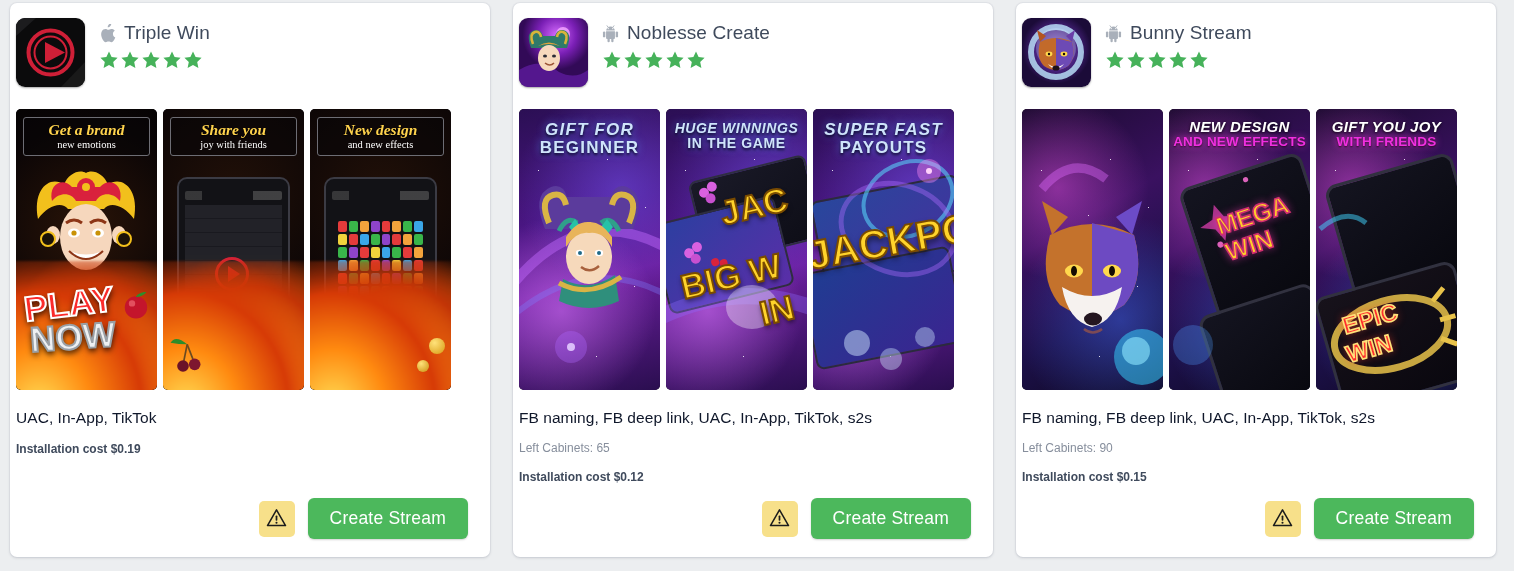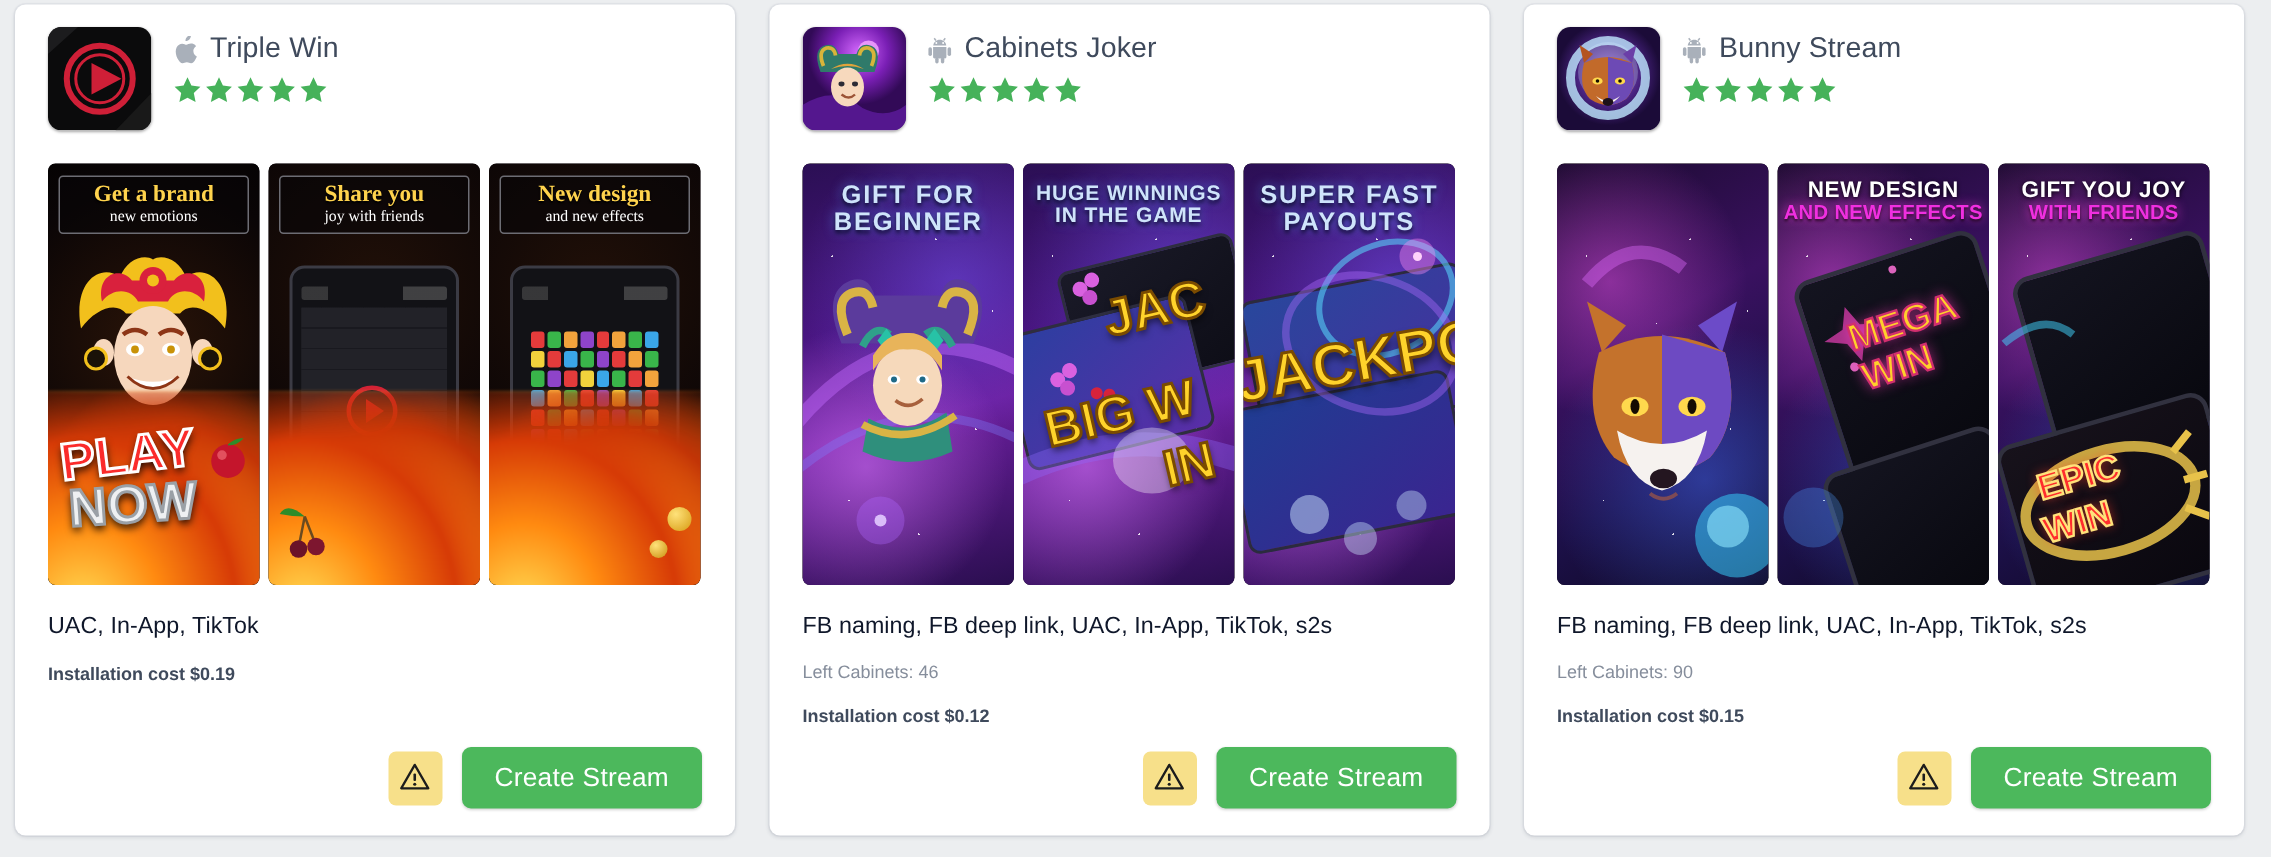--- a/index.html
+++ b/index.html
@@ -14,21 +14,21 @@
     gap: 23px;
     padding: 3px 11px 14px 10px;
     height: 571px;
     align-items: flex-start;
   }
   .card {
     width: 480px;
     background: #ffffff;
     border-radius: 7px;
     box-shadow: 0 1px 3px rgba(40,50,70,.16), 0 0 0 1px rgba(150,160,175,.09);
-    padding: 15px 22px 0 22px;
+    padding: 15px 22px 0 6px;
     height: 554px;
     display: flex;
     flex-direction: column;
   }
 
   
   .card-head { display: flex; gap: 14px; align-items: flex-start; height: 88px; }
   .app-icon {
     width: 69px; height: 69px; border-radius: 9px; flex: 0 0 69px;
     overflow: hidden; position: relative;
@@ -47,21 +47,21 @@
   
   .creatives { display: flex; gap: 6px; margin-top: 3px; }
   .shot {
     width: 141px; height: 281px; border-radius: 5px; overflow: hidden;
     position: relative; background: #120d12; flex: 0 0 141px;
   }
   .shot .cap {
     position: absolute; left: 0; right: 0; top: 0; z-index: 4;
     text-align: center; padding: 7px 4px 6px;
   }
-  .cap .l1 { display: block; font-weight: bold; line-height: 1.04; }
+  .cap .l1 { display: block; font-weight: bold; line-height: 1.04; font-style: italic; }
   .cap .l2 { display: block; line-height: 1.06; }
 
   
   .styleA .cap {
     margin: 8px 7px 0; border: 1px solid #6d6d74; border-radius: 3px;
     background: rgba(8,6,8,.55); padding: 4px 3px 5px;
     font-family: "Liberation Serif", serif;
   }
   .styleA .l1 { color: #ffd34d; font-size: 15.5px; text-shadow: 0 1px 1px #000; }
   .styleA .l2 { color: #ffffff; font-size: 10.5px; margin-top: 1px; }
@@ -417,21 +417,21 @@
               <rect x="14.5" y="7.3" width="2.5" height="6.3" rx="1.25" fill="#a9b0ba"></rect>
               <rect x="5.8" y="14.6" width="2.4" height="4.2" rx="1.2" fill="#a9b0ba"></rect>
               <rect x="9.8" y="14.6" width="2.4" height="4.2" rx="1.2" fill="#a9b0ba"></rect>
               <path d="M4.4 6.2c.2-2.4 2.2-4.2 4.6-4.2s4.4 1.8 4.6 4.2H4.4z" fill="#a9b0ba"></path>
               <circle cx="6.6" cy="4.3" r=".7" fill="#fff"></circle>
                 <circle cx="11.4" cy="4.3" r=".7" fill="#fff"></circle>
               <line x1="5.1" y1="1" x2="6.3" y2="2.6" stroke="#a9b0ba" stroke-width="1"></line>
               <line x1="12.9" y1="1" x2="11.7" y2="2.6" stroke="#a9b0ba" stroke-width="1"></line>
             </svg>
           </span>
-          <span class="app-title">Cabinets Joker</span>
+          <span class="app-title">Noblesse Create</span>
         </div>
         <div class="stars">
           <span class="star"><svg viewBox="0 0 20 20" width="20" height="20">
                 <polygon points="10,1.5 12.6,7 18.6,7.8 14.2,12 15.4,18 10,15.1 4.6,18 5.8,12 1.4,7.8 7.4,7" fill="#46b25a"></polygon>
               </svg></span>
           <span class="star"><svg viewBox="0 0 20 20" width="20" height="20">
                 <polygon points="10,1.5 12.6,7 18.6,7.8 14.2,12 15.4,18 10,15.1 4.6,18 5.8,12 1.4,7.8 7.4,7" fill="#46b25a"></polygon>
               </svg></span>
           <span class="star"><svg viewBox="0 0 20 20" width="20" height="20">
                 <polygon points="10,1.5 12.6,7 18.6,7.8 14.2,12 15.4,18 10,15.1 4.6,18 5.8,12 1.4,7.8 7.4,7" fill="#46b25a"></polygon>
@@ -531,21 +531,21 @@
         </div>
         <div class="cap">
           <span class="l1">SUPER FAST</span>
           <span class="l2">PAYOUTS</span>
         </div>
       </div>
     </div>
 
     <div class="meta">
       <div class="tags">FB naming, FB deep link, UAC, In-App, TikTok, s2s</div>
-      <div class="cabinets">Left Cabinets: 46</div>
+      <div class="cabinets">Left Cabinets: 65</div>
       <div class="cost">Installation cost $0.12</div>
     </div>
 
     <div class="actions">
       <button class="warn-btn">
         <span>
           <svg viewBox="0 0 22 20" width="21" height="19">
             <path d="M11,2 L20.5,18.5 L1.5,18.5 Z" fill="none" stroke="#1c1c1c" stroke-width="1.6" stroke-linejoin="round"></path>
             <rect x="10.1" y="8" width="1.8" height="5.4" rx=".8" fill="#1c1c1c"></rect>
             <circle cx="11" cy="15.6" r="1.1" fill="#1c1c1c"></circle>

